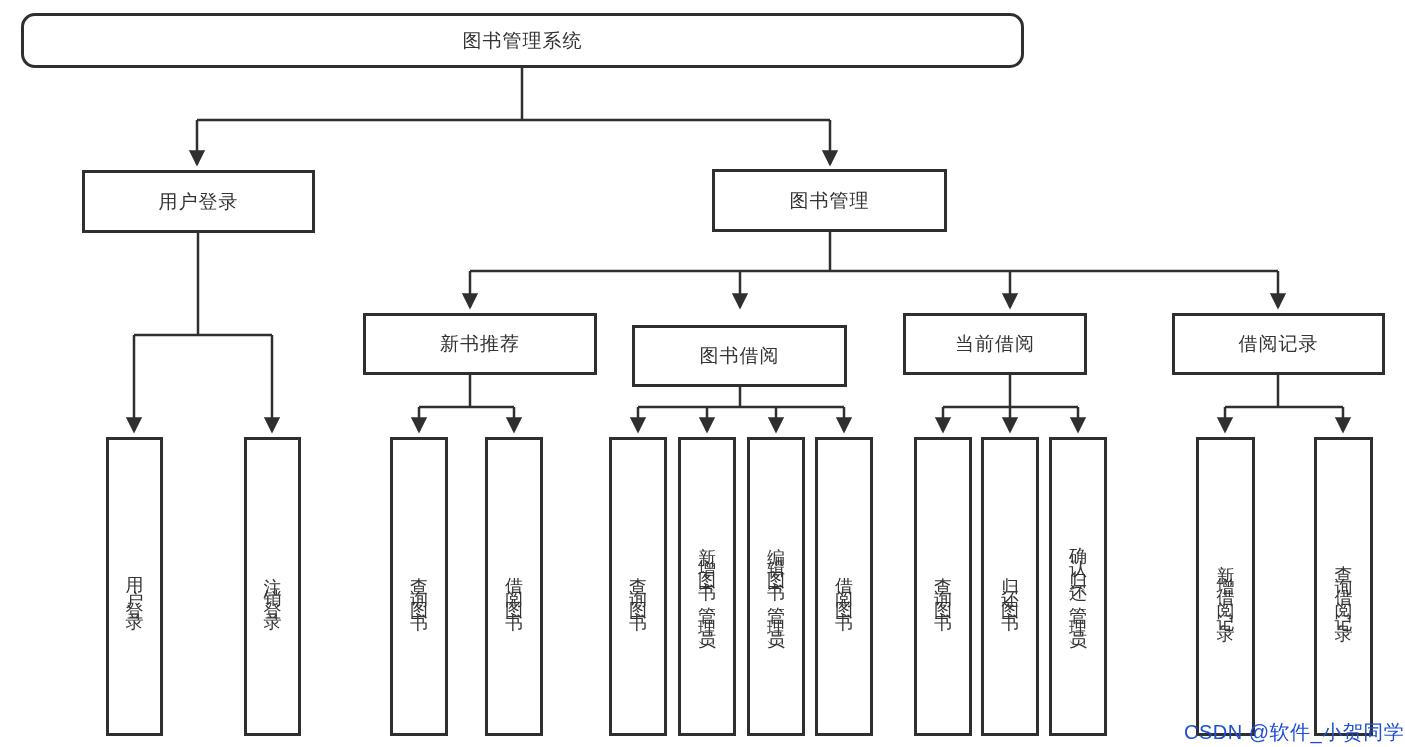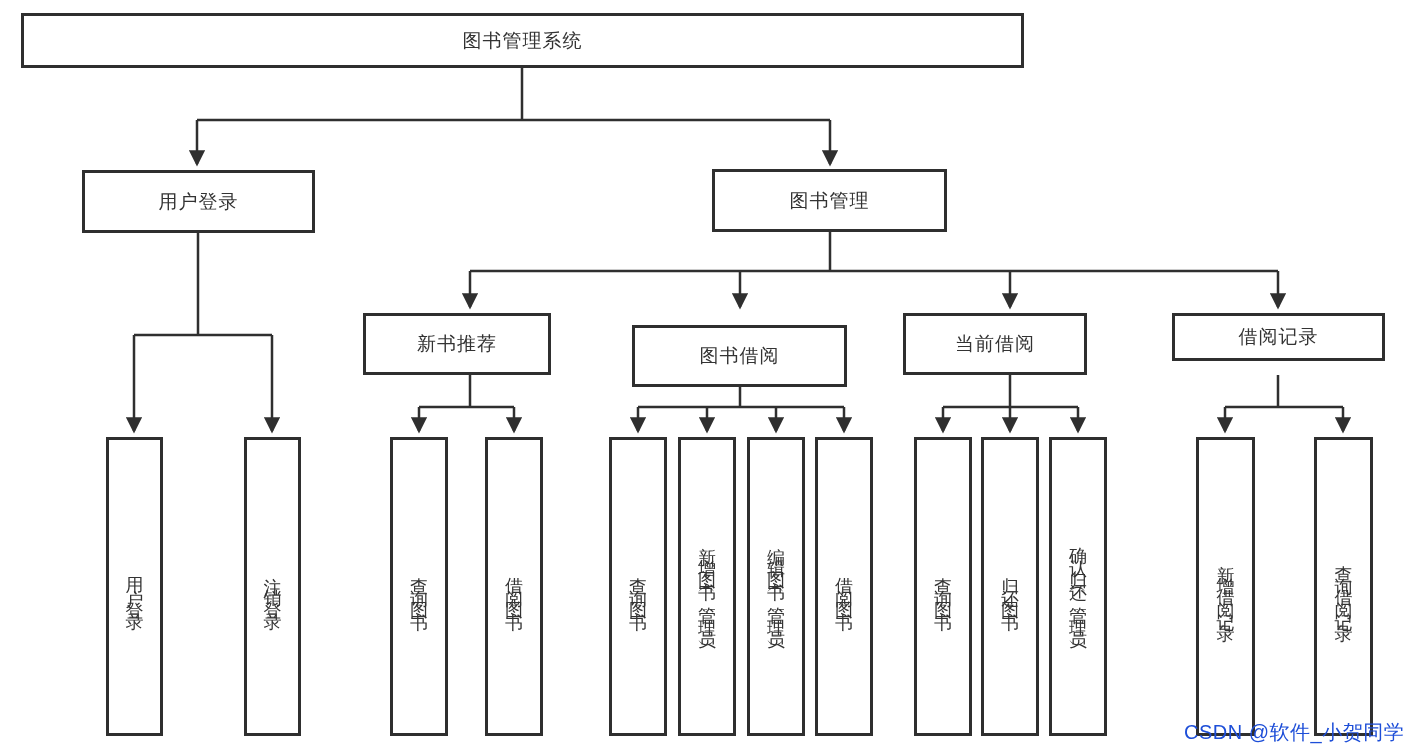--- a/index.html
+++ b/index.html
@@ -63,41 +63,41 @@
       <path d="M776 407 V431" marker-end="url(#arw)"></path>
       <path d="M844 407 V431" marker-end="url(#arw)"></path>
       <path d="M943 407 V431" marker-end="url(#arw)"></path>
       <path d="M1010 407 V431" marker-end="url(#arw)"></path>
       <path d="M1078 407 V431" marker-end="url(#arw)"></path>
       <path d="M1225 407 V431" marker-end="url(#arw)"></path>
       <path d="M1343 407 V431" marker-end="url(#arw)"></path>
     </g>
   </svg>
 
-  <div class="node" style="left:21px;top:13px;width:1003px;height:55px;">
+  <div class="node" style="left:21px;top:13px;width:1003px;height:55px;border-radius:14px;">
     <span>图书管理系统</span>
   </div>
 
   <div class="node" style="left:82px;top:170px;width:233px;height:63px;">
     <span>用户登录</span>
   </div>
   <div class="node" style="left:712px;top:169px;width:235px;height:63px;text-align:right;">
     <span>图书管理</span>
   </div>
 
-  <div class="node" style="left:363px;top:313px;width:188px;height:62px;">
+  <div class="node" style="left:363px;top:313px;width:234px;height:62px;">
     <span>新书推荐</span>
   </div>
   <div class="node" style="left:632px;top:313px;width:215px;height:62px;margin-top:12px;">
     <span>图书借阅</span>
   </div>
   <div class="node" style="left:903px;top:313px;width:184px;height:62px;">
     <span>当前借阅</span>
   </div>
-  <div class="node" style="left:1172px;top:313px;width:213px;height:48px;">
+  <div class="node" style="left:1172px;top:313px;width:213px;height:62px;">
     <span>借阅记录</span>
   </div>
 
   <div class="leaf" style="left:106px;top:437px;width:57px;height:299px;">
     <span class="vtext">用户登录</span>
   </div>
   <div class="leaf" style="left:244px;top:437px;width:57px;height:299px;">
     <span class="vtext">注销登录</span>
   </div>
 

